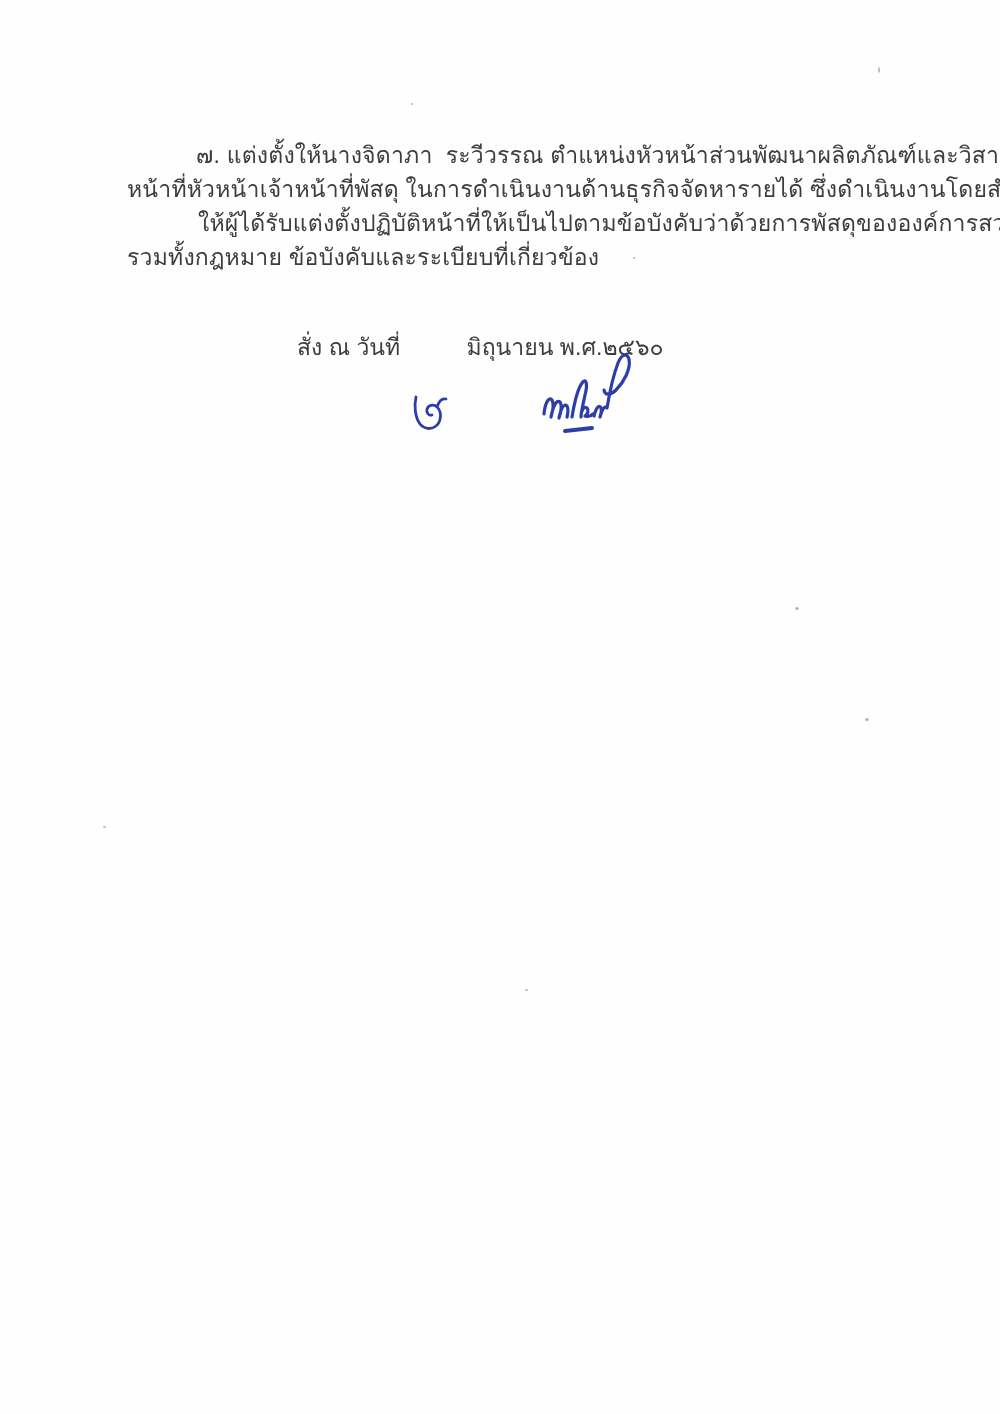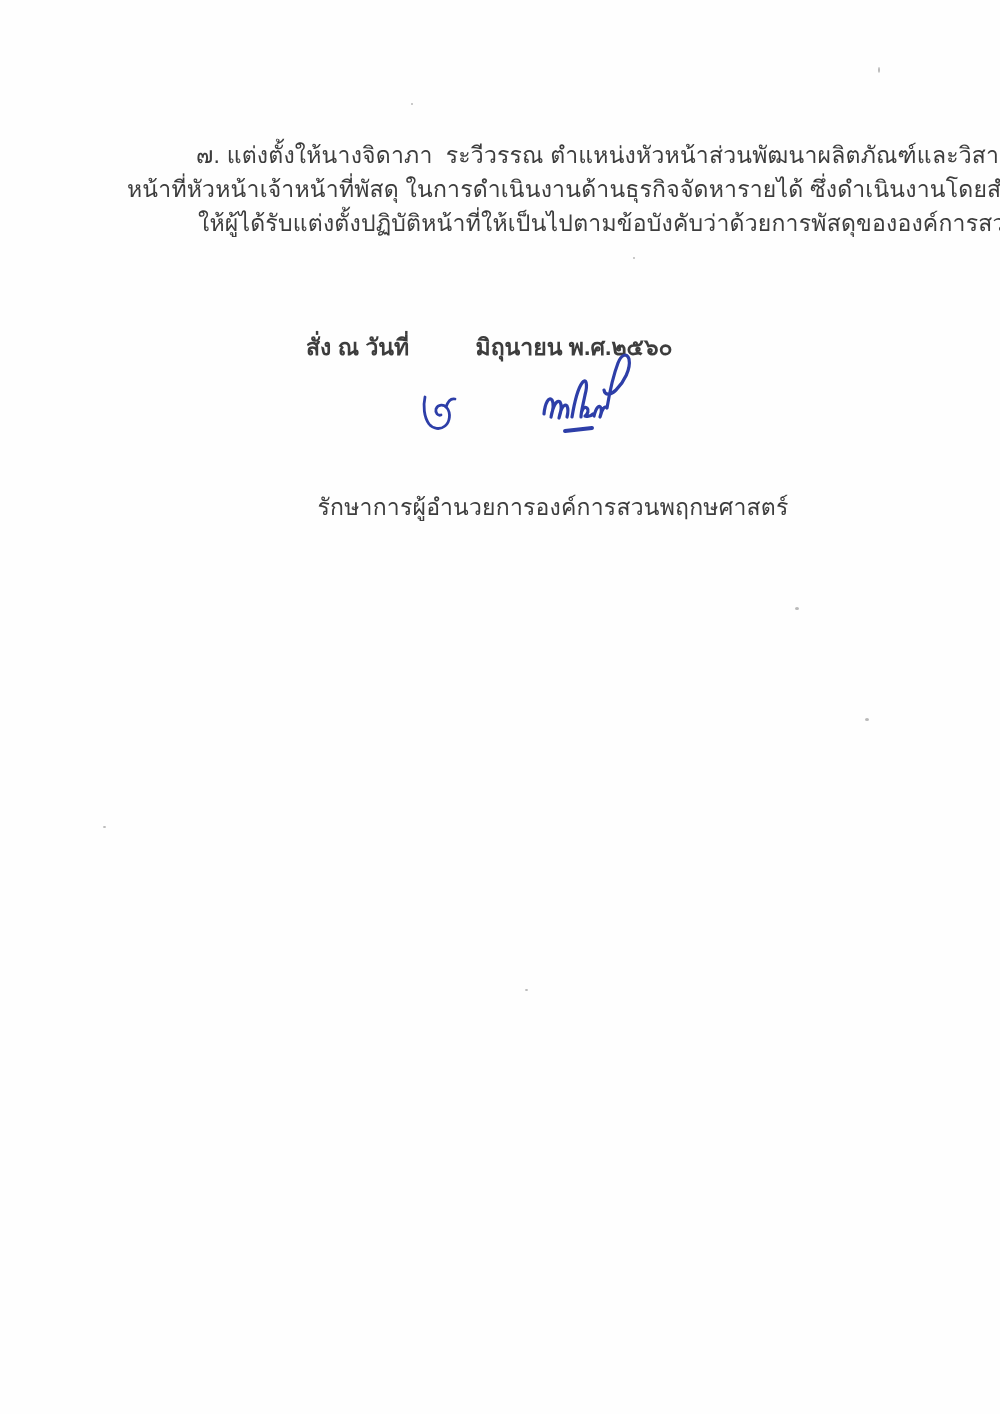--- a/index.html
+++ b/index.html
@@ -61,44 +61,44 @@
 </style>
 </head>
 <body>
 
 <div class="page">
 
   <div class="doc-line" style="left:196px; top:138px;">๗. แต่งตั้งให้นางจิดาภา  ระวีวรรณ ตำแหน่งหัวหน้าส่วนพัฒนาผลิตภัณฑ์และวิสาหกิจชุมชน ทำ</div>
   <div class="doc-line" style="left:127px; top:172px;">หน้าที่หัวหน้าเจ้าหน้าที่พัสดุ ในการดำเนินงานด้านธุรกิจจัดหารายได้ ซึ่งดำเนินงานโดยสำนักพัฒนาธุรกิจ</div>
 
   <div class="doc-line" style="left:198px; top:206px;">ให้ผู้ได้รับแต่งตั้งปฏิบัติหน้าที่ให้เป็นไปตามข้อบังคับว่าด้วยการพัสดุขององค์การสวนพฤกษศาสตร์</div>
+  <div class="doc-line" style="left:127px; top:240px;">รวมทั้งกฎหมาย ข้อบังคับและระเบียบที่เกี่ยวข้อง</div>
 
 
-  <div class="date-row" style="left:306px; top:330px;font-weight:bold;">
+  <div class="date-row" style="left:297px; top:330px;">
     <span>สั่ง ณ วันที่</span>
     <span class="gap-small"></span>
     <span>
       <svg class="hand-day-svg" width="36" height="42" viewBox="0 0 36 42">
         <path d="M4,3 C2,12 3,23 8,30 C12,35 19,36 24,32 C29,28 30,19 26,14 C23,10 17,10 15,15 C14,19 17,22 20,21" fill="none" stroke="#2d3ea8" stroke-width="2.8" stroke-linecap="round" stroke-linejoin="round"></path>
         <path d="M25,13 C27,7 30,4 34,5" fill="none" stroke="#2d3ea8" stroke-width="2.8" stroke-linecap="round"></path>
       </svg>
       <span class="sr-only">๒</span>
     </span>
     <span class="gap-large"></span>
     <span>มิถุนายน พ.ศ.๒๕๖๐</span>
   </div>
 
   <svg class="signature-svg" width="100" height="90" viewBox="0 0 100 90">
     <path d="M6,64 C7,53 11,46 14,50 C16,53 15,60 13,67 C15,56 19,49 22,52 C24,55 23,62 21,68 C23,58 26,53 29,56 C30,58 30,63 29,67" fill="none" stroke="#2d3ea8" stroke-width="3.2" stroke-linecap="round" stroke-linejoin="round"></path>
     <path d="M34,67 C36,55 39,40 44,33 C48,27 50,34 47,45 C45,55 43,62 43,67 C43,60 46,56 49,58 C51,60 50,64 47,66 C50,67 53,66 55,64" fill="none" stroke="#2d3ea8" stroke-width="3.2" stroke-linecap="round" stroke-linejoin="round"></path>
     <path d="M56,66 C58,58 61,54 63,58 C64,61 63,64 62,67 C64,59 67,55 69,58 C71,46 75,26 80,13 C83,5 89,2 91,9 C93,19 86,32 78,40 C73,45 67,46 66,40" fill="none" stroke="#2d3ea8" stroke-width="3.2" stroke-linecap="round" stroke-linejoin="round"></path>
     <path d="M27,81 L54,78" fill="none" stroke="#2d3ea8" stroke-width="4" stroke-linecap="round"></path>
   </svg>
 
-  <div class="doc-line centered" style="left:553px; top:490px;">รักษาการผู้อำนวยการองค์การสวนพฤกษศาสตร์</div>
 
   <div class="speck" style="left:878px; top:67px; width:2px; height:6px;"></div>
   <div class="speck" style="left:411px; top:103px; width:2px; height:2px;"></div>
   <div class="speck" style="left:633px; top:257px; width:2px; height:2px;"></div>
   <div class="speck" style="left:795px; top:607px; width:4px; height:3px;"></div>
   <div class="speck" style="left:865px; top:718px; width:4px; height:3px;"></div>
   <div class="speck" style="left:103px; top:826px; width:3px; height:2px;"></div>
   <div class="speck" style="left:525px; top:989px; width:3px; height:2px;"></div>
 
 </div>

